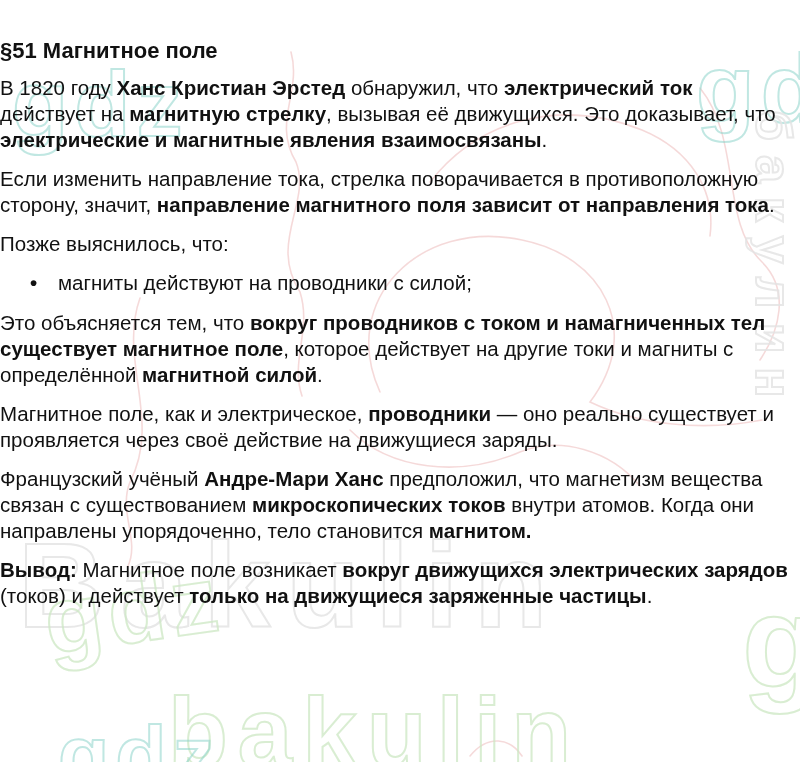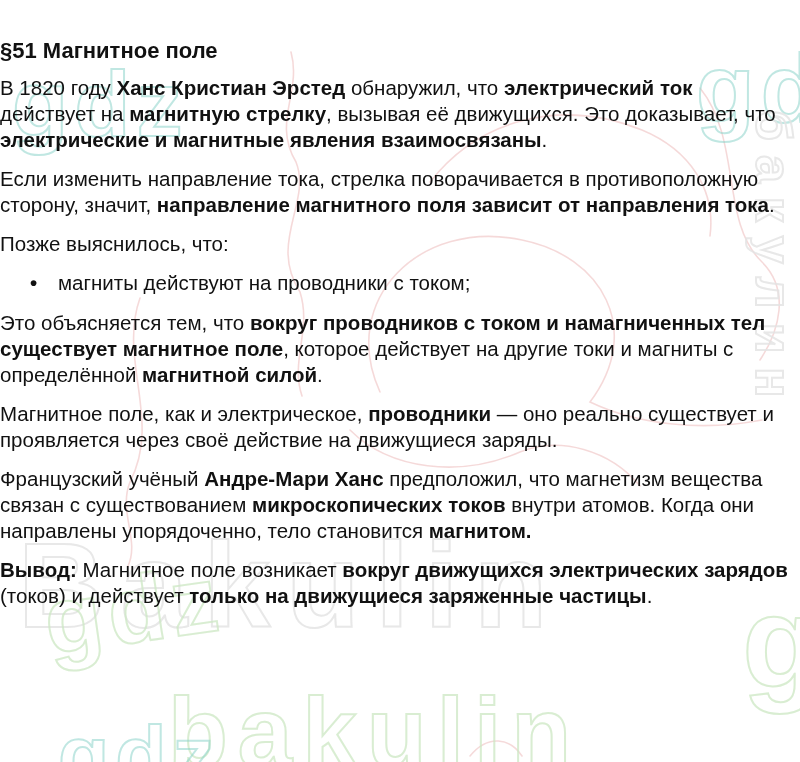--- a/index.html
+++ b/index.html
@@ -68,20 +68,20 @@
 <span class="wm wm-green wm-g-br">g</span>
 
 <div class="doc">
   <h1>§51 Магнитное поле</h1>
 
   <p><span>В 1820 году </span><b>Ханс Кристиан Эрстед</b><span> обнаружил, что </span><b>электрический ток</b><span> действует на </span><b>магнитную стрелку</b><span>, вызывая её движущихся. Это доказывает, что </span><b>электрические и магнитные явления взаимосвязаны</b><span>.</span></p>
   <p><span>Если изменить направление тока, стрелка поворачивается в противоположную сторону, значит, </span><b>направление магнитного поля зависит от направления тока</b><span>.</span></p>
   <p><span>Позже выяснилось, что:</span></p>
 
   <ul>
-    <li><span>магниты действуют на проводники с током;</span></li>
+    <li><span>магниты действуют на проводники с силой;</span></li>
   </ul>
 
   <p><span>Это объясняется тем, что </span><b>вокруг проводников с током и намагниченных тел существует магнитное поле</b><span>, которое действует на другие токи и магниты с определённой </span><b>магнитной силой</b><span>.</span></p>
   <p><span>Магнитное поле, как и электрическое, </span><b>проводники</b><span> — оно реально существует и проявляется через своё действие на движущиеся заряды.</span></p>
   <p><span>Французский учёный </span><b>Андре-Мари Ханс</b><span> предположил, что магнетизм вещества связан с существованием </span><b>микроскопических токов</b><span> внутри атомов. Когда они направлены упорядоченно, тело становится </span><b>магнитом.</b></p>
   <p><b>Вывод:</b><span> Магнитное поле возникает </span><b>вокруг движущихся электрических зарядов</b><span> (токов) и действует </span><b>только на движущиеся заряженные частицы</b><span>.</span></p>
 </div>
 
 </body></html>

